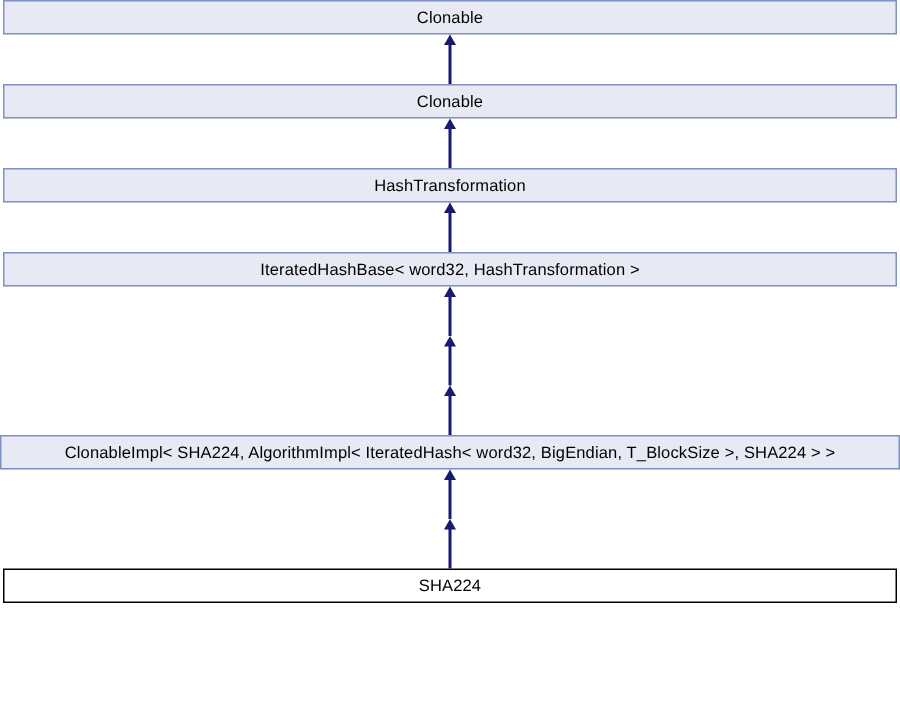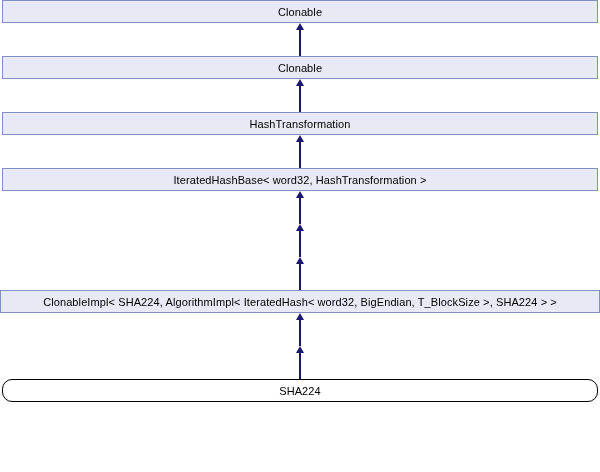--- a/index.html
+++ b/index.html
@@ -33,21 +33,20 @@
     justify-content: center;
     overflow: visible;
   }
   .node.wide {
     margin: 0;
     text-align: right;
   }
   .node.current {
     background: var(--current_node_fill, #ffffff);
     border-color: var(--current_node_border, #000000);
-    border-radius: 10px;
   }
   .node .label {
     font-size: 11px;
     color: var(--text, #000000);
     white-space: nowrap;
     letter-spacing: 0.1px;
   }
   .arrow-row {
     height: 33px;
     flex: 0 0 33px;

